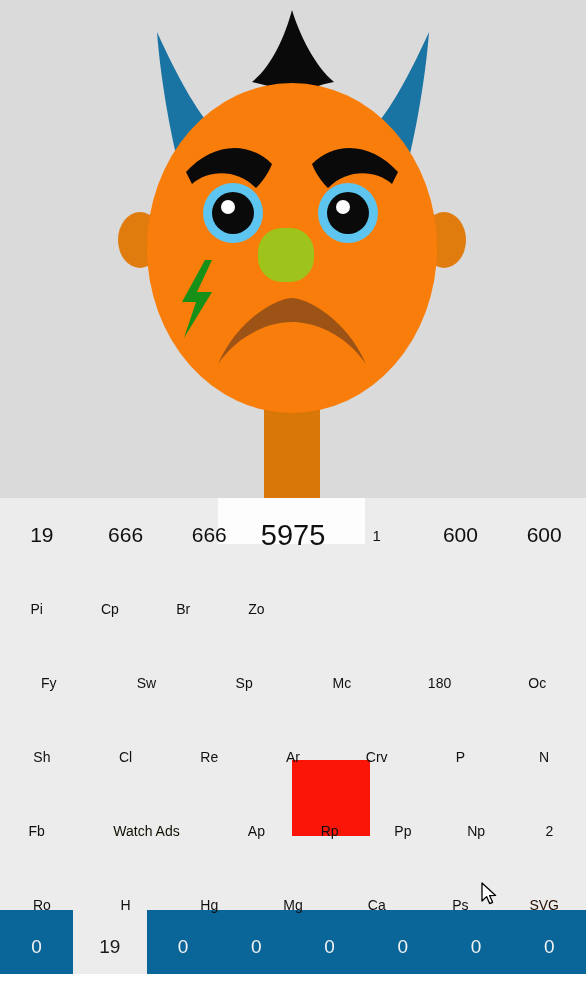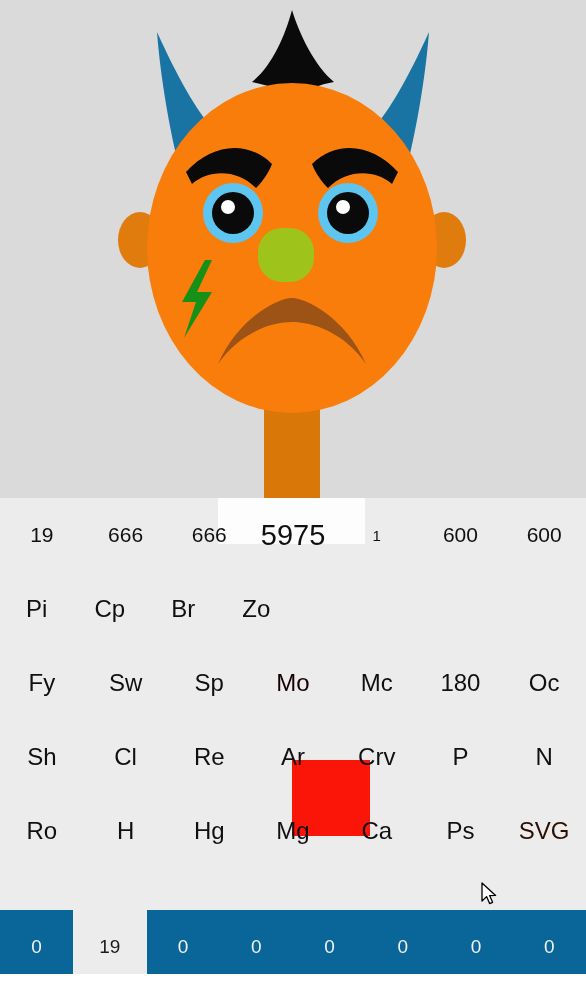--- a/index.html
+++ b/index.html
@@ -49,21 +49,21 @@
     display: flex;
     width: 586px;
     height: 74px;
   }
   .kp-cell {
     position: relative;
     flex: 1 1 0;
     display: flex;
     align-items: center;
     justify-content: center;
-    font-size: 24px;
+    font-size: 14px;
     color: #101010;
     z-index: 2;
     user-select: none;
   }
   .kp-cell.value {
     font-size: 21px;
   }
   .kp-cell.big-value {
     font-size: 29px;
     font-weight: 400;
@@ -195,36 +195,45 @@
       <div class="kp-cell empty"></div>
       <div class="kp-cell empty"></div>
       <div class="kp-cell empty"></div>
     </div>
 
     <div class="kp-row">
       <div class="hl" id="hl-mo"></div>
       <div class="kp-cell">Fy</div>
       <div class="kp-cell">Sw</div>
       <div class="kp-cell">Sp</div>
-      <div class="kp-cell on-red">Mo</div>
       <div class="kp-cell">Mc</div>
       <div class="kp-cell">180</div>
       <div class="kp-cell">Oc</div>
     </div>
 
     <div class="kp-row">
       <div class="kp-cell">Sh</div>
       <div class="kp-cell">Cl</div>
       <div class="kp-cell">Re</div>
       <div class="kp-cell">Ar</div>
       <div class="kp-cell">Crv</div>
       <div class="kp-cell">P</div>
       <div class="kp-cell">N</div>
     </div>
 
+    <div class="kp-row">
+
+      <div class="kp-cell">Fb</div>
+      <div class="kp-cell on-green wide-label" style="flex:2 1 0">Watch Ads</div>
+      <div class="kp-cell">Ap</div>
+      <div class="kp-cell">Rp</div>
+      <div class="kp-cell">Pp</div>
+      <div class="kp-cell">Np</div>
+      <div class="kp-cell">2</div>
+    </div>
 
     <div class="kp-row">
 
       <div class="kp-cell">Ro</div>
       <div class="kp-cell">H</div>
       <div class="kp-cell">Hg</div>
       <div class="kp-cell">Mg</div>
       <div class="kp-cell">Ca</div>
       <div class="kp-cell">Ps</div>
       <div class="kp-cell on-orange">SVG</div>

